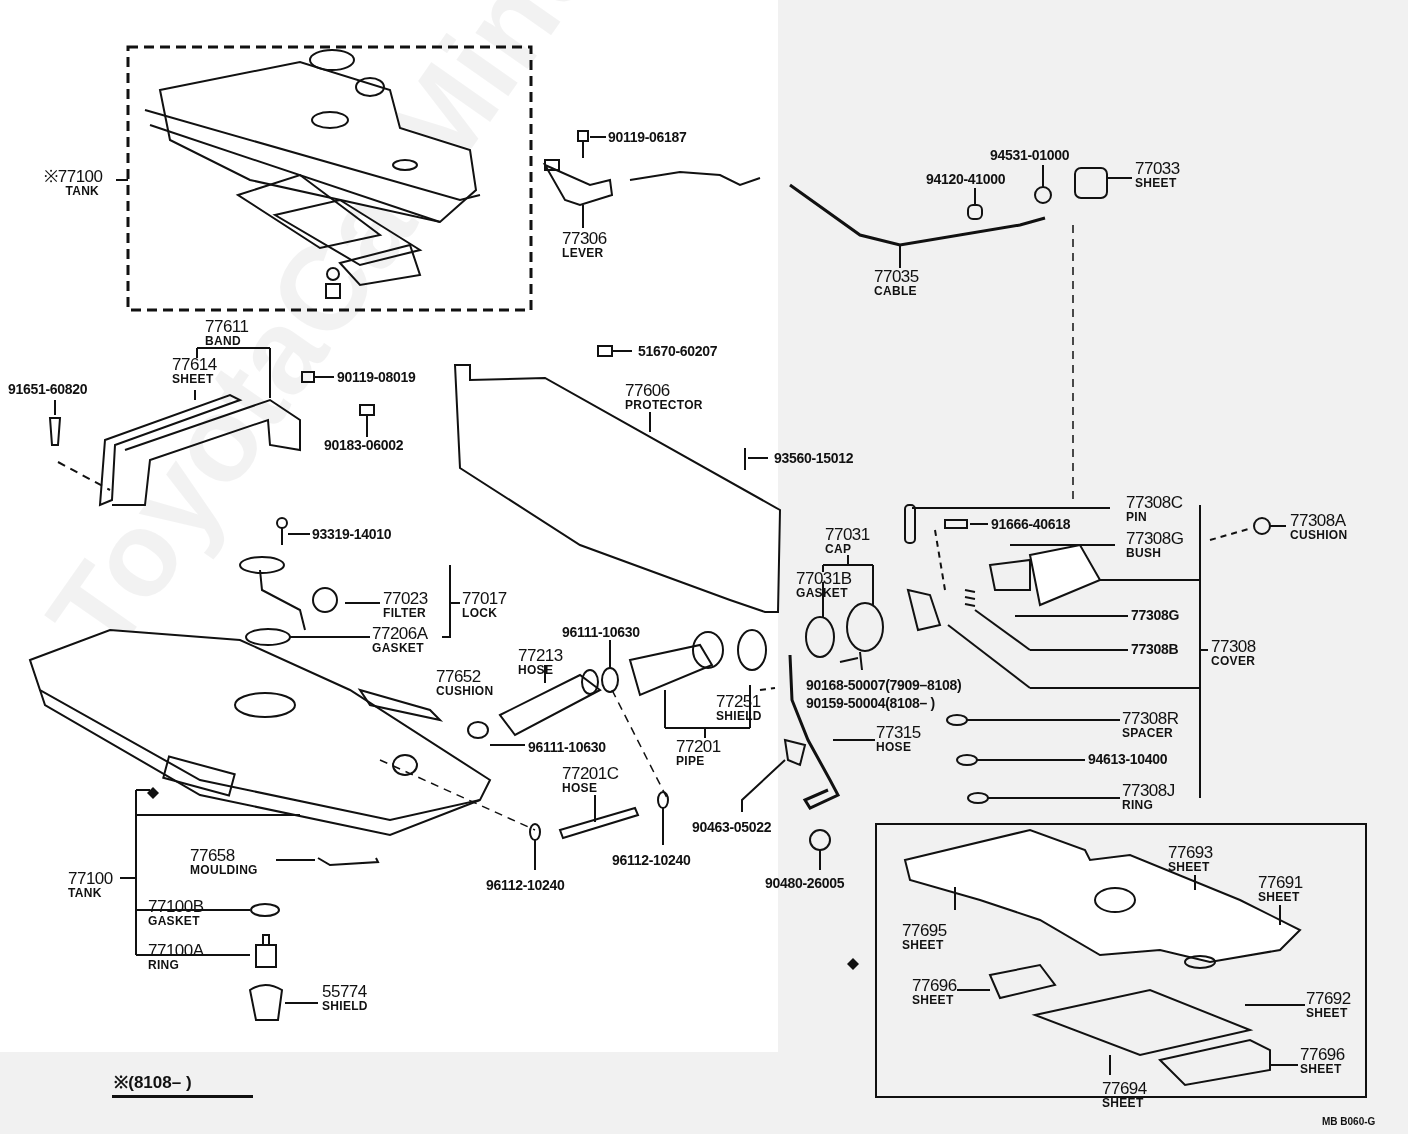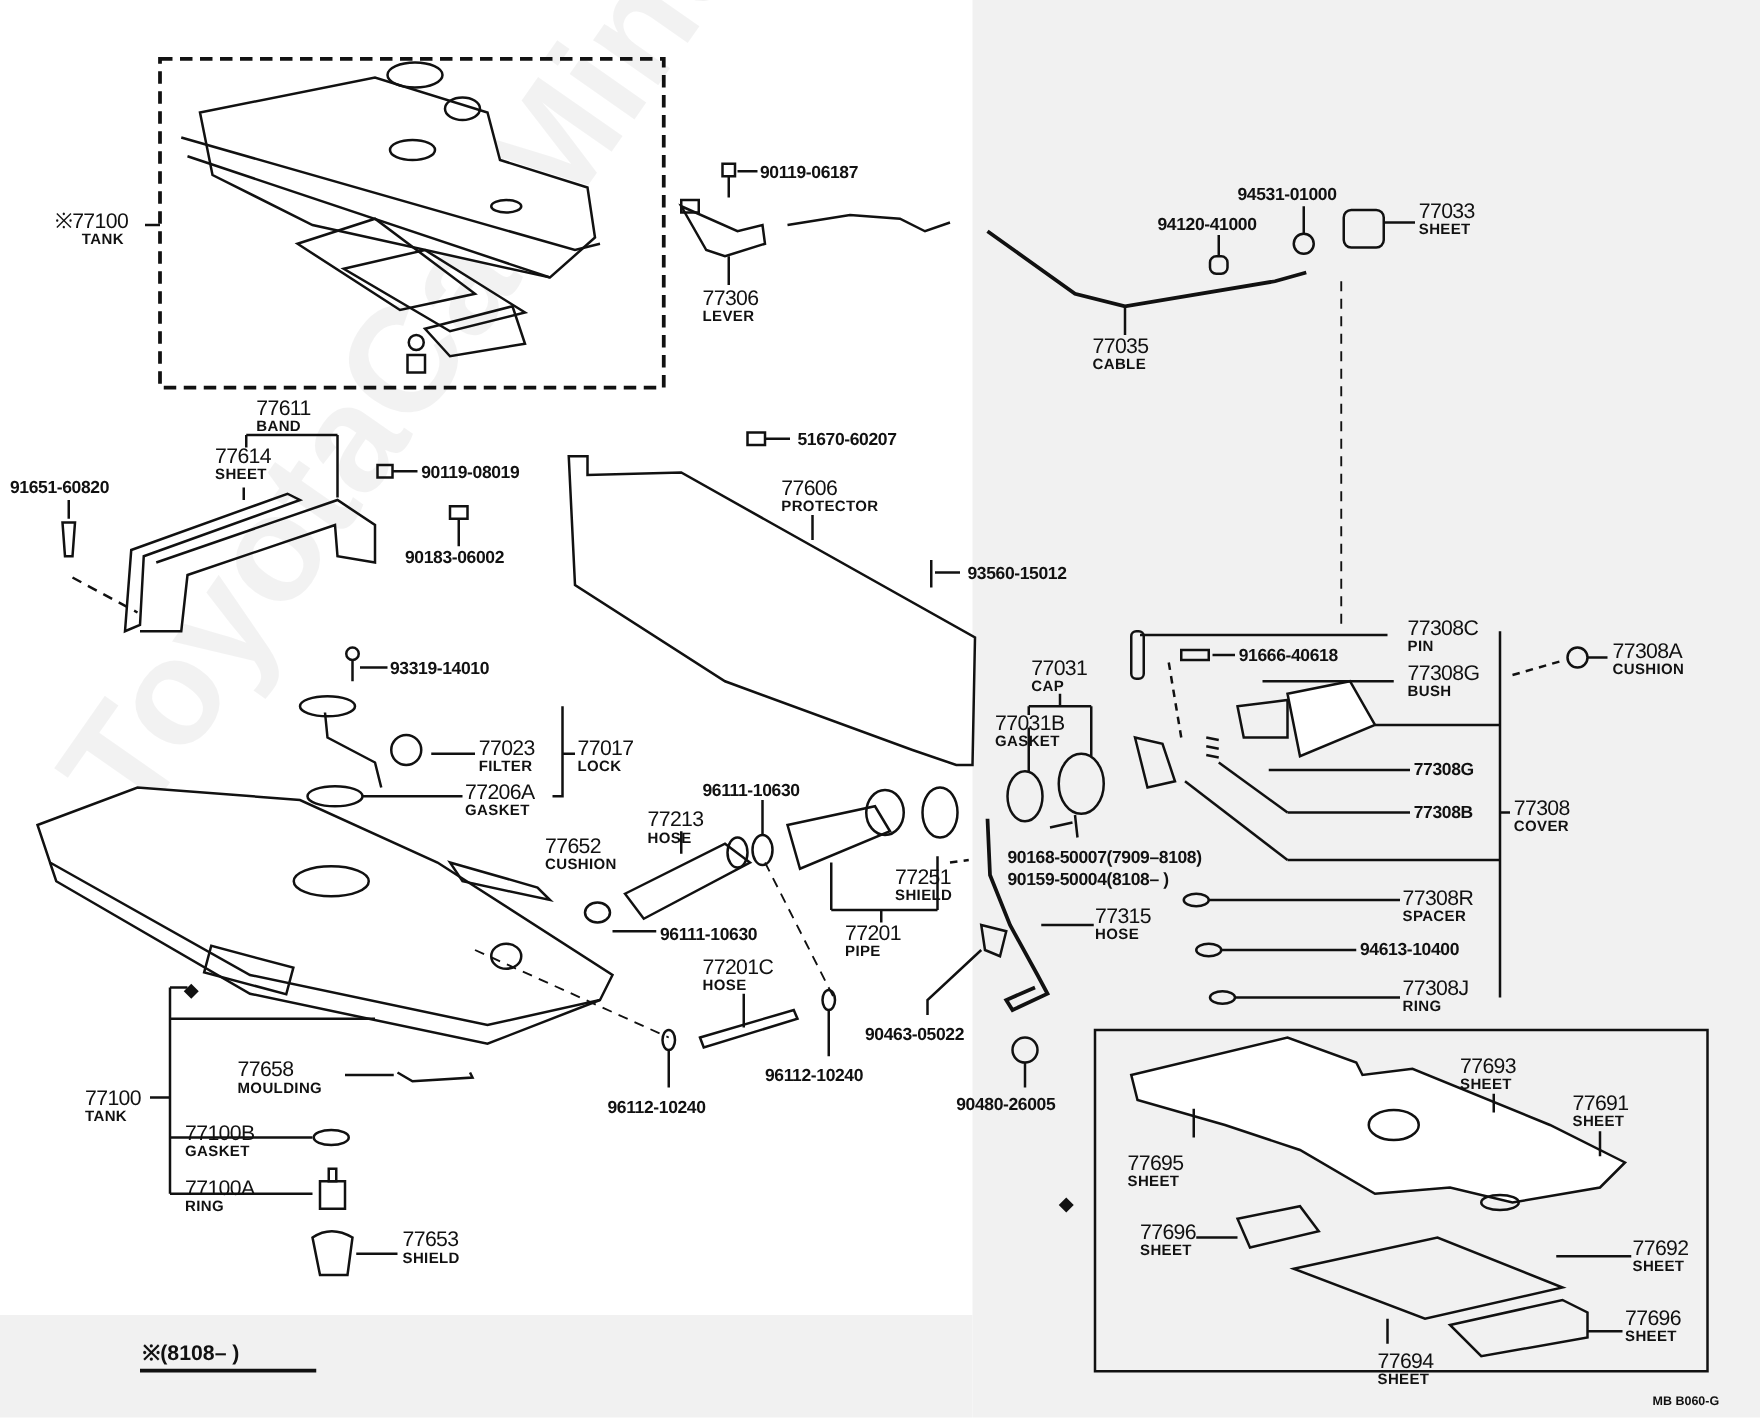--- a/index.html
+++ b/index.html
@@ -322,21 +322,21 @@
 </div>
 <div class="lbl" style="left:148px;top:898px">
   <span class="num">77100B</span>
   <span class="nm">GASKET</span>
 </div>
 <div class="lbl" style="left:148px;top:942px">
   <span class="num">77100A</span>
   <span class="nm">RING</span>
 </div>
 <div class="lbl" style="left:322px;top:983px">
-  <span class="num">77653</span>
+  <span class="num">55774</span>
   <span class="nm">SHIELD</span>
 </div>
 <div class="lbl" style="left:1126px;top:494px">
   <span class="num">77308C</span>
   <span class="nm">PIN</span>
 </div>
 <div class="lbl pn" style="left:991px;top:517px">91666-40618</div>
 <div class="lbl" style="left:1126px;top:530px">
   <span class="num">77308G</span>
   <span class="nm">BUSH</span>

